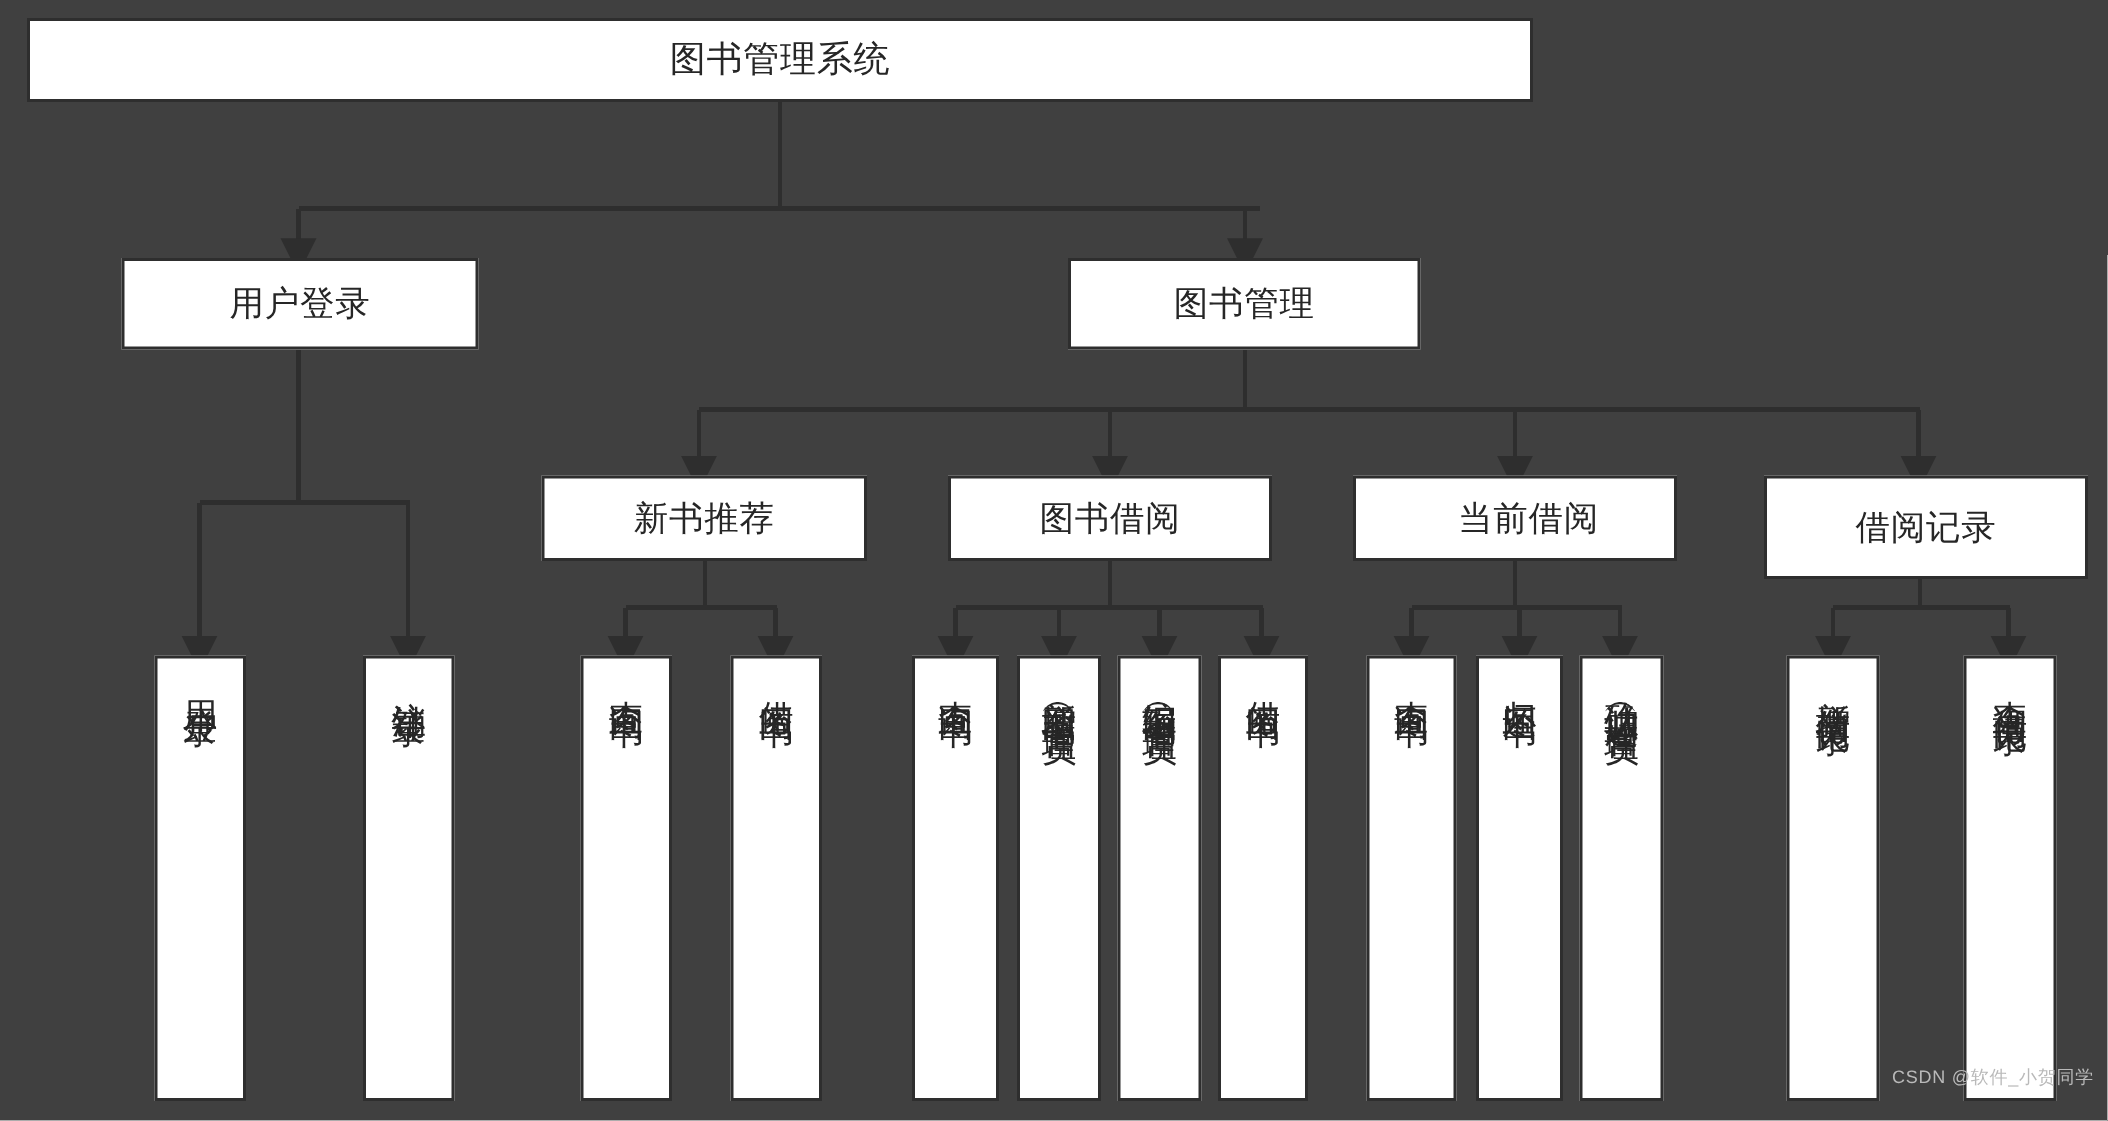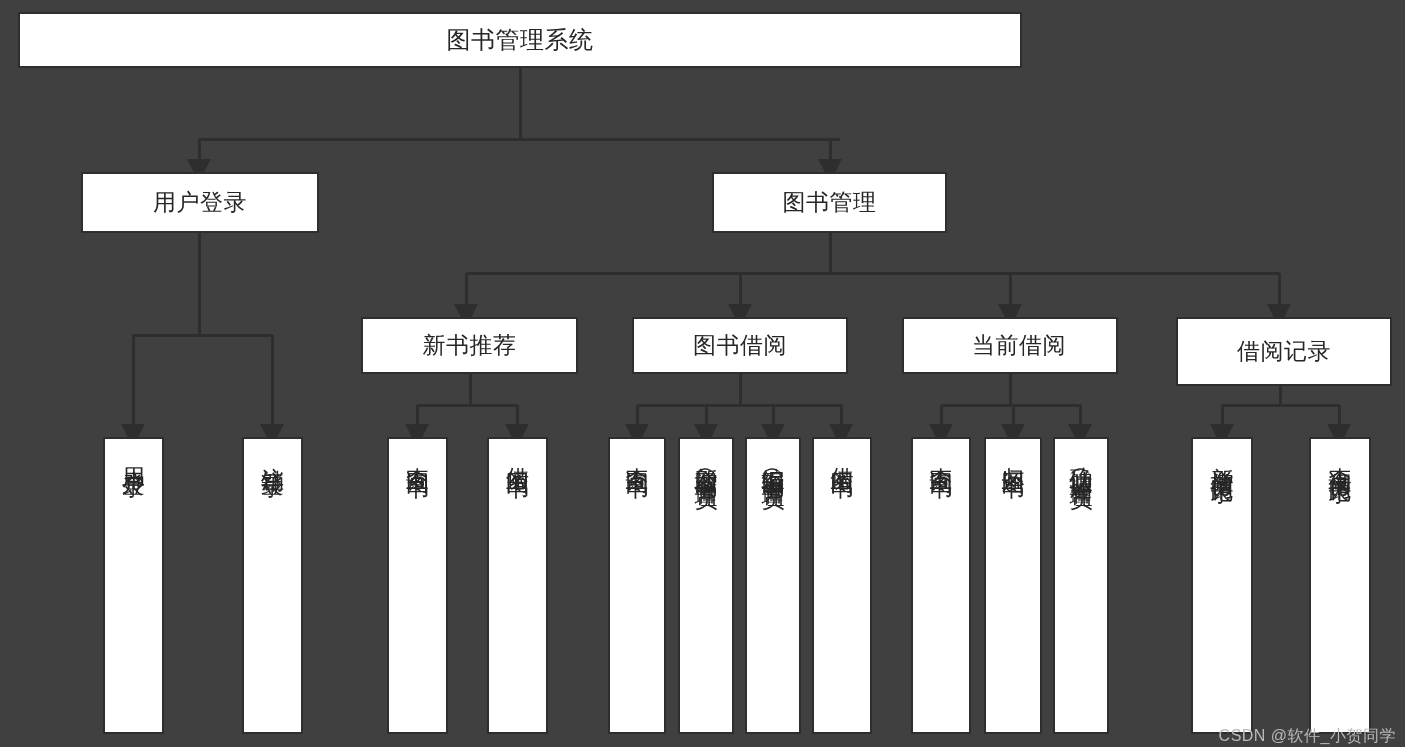--- a/index.html
+++ b/index.html
@@ -60,22 +60,22 @@
     writing-mode: vertical-rl;
     text-orientation: upright;
     font-size: 23px;
     letter-spacing: 3px;
     line-height: 1;
     white-space: nowrap;
   }
   #watermark {
     position: absolute;
     right: 9px;
-    bottom: 0;
-    font-size: 16px;
+    bottom: 20px;
+    font-size: 12px;
     color: #b9b9b9;
     letter-spacing: 0.5px;
     white-space: nowrap;
   }
 </style>
 </head>
 <body>
 
 <div id="diagram-canvas">
 

